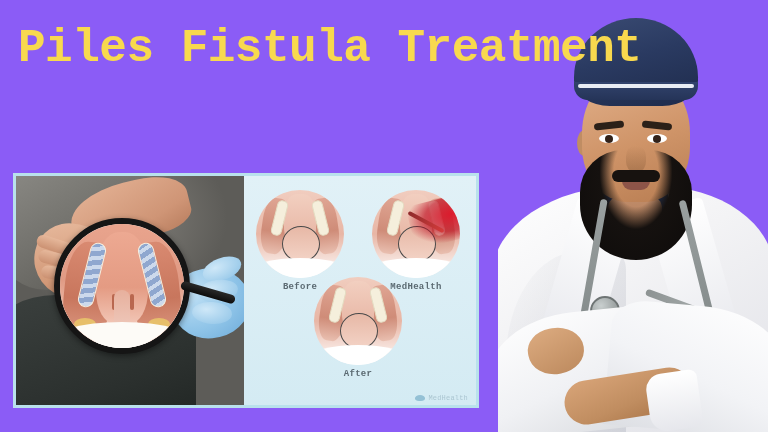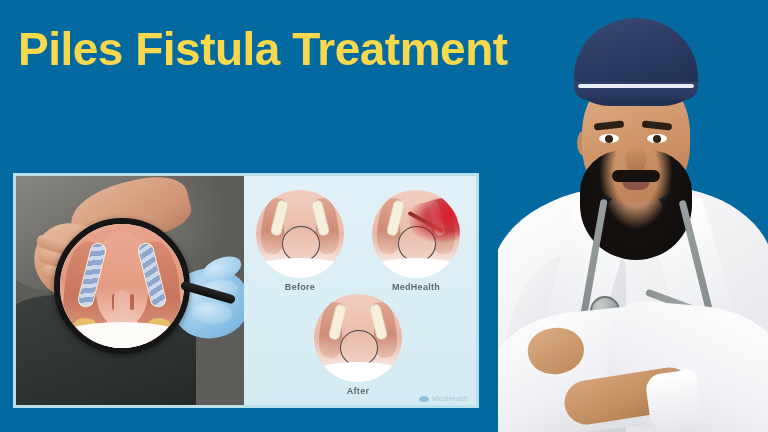--- a/index.html
+++ b/index.html
@@ -10,21 +10,22 @@
   }
   body {
     font-family: "Liberation Sans", sans-serif;
   }
 
   .banner {
     position: relative;
     width: 768px;
     height: 432px;
     overflow: hidden;
-    background: #0369a1;
+    background: #8b5cf6;
+    font-family: Liberation Mono, monospace;
   }
 
   
   .title {
     position: absolute;
     left: 18px;
     top: 20px;
     font-size: 46px;
     line-height: 58px;
     font-weight: bold;
@@ -216,21 +217,21 @@
   
   .diagrams {
     position: absolute;
     left: 228px; top: 0;
     right: 0; bottom: 0;
     background: linear-gradient(180deg,#e1f1f7 0%,#d4ebf3 100%);
   }
   .dgroup { position: absolute; }
   .d-before    { left: 12px;  top: 14px; }
   .d-procedure { left: 128px; top: 14px; }
-  .d-after     { left: 70px;  top: 118px; }
+  .d-after     { left: 70px;  top: 101px; }
 
   .dcircle {
     position: relative;
     width: 88px; height: 88px;
     border-radius: 50%;
     overflow: hidden;
     background: linear-gradient(180deg,#f1cdbf 0%,#e8b6a5 50%,#ffffff 100%);
   }
   .dc-lobe {
     position: absolute;

